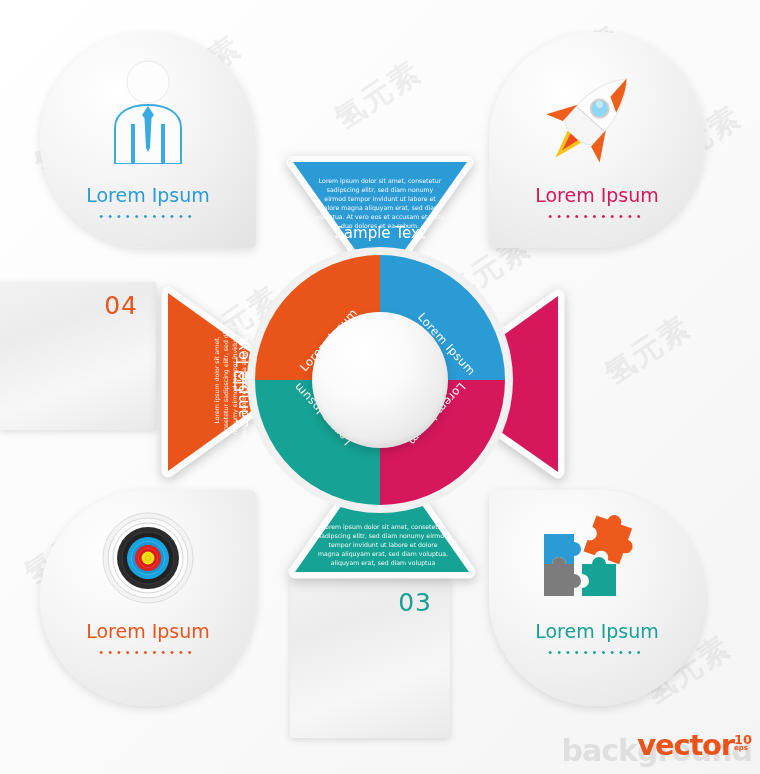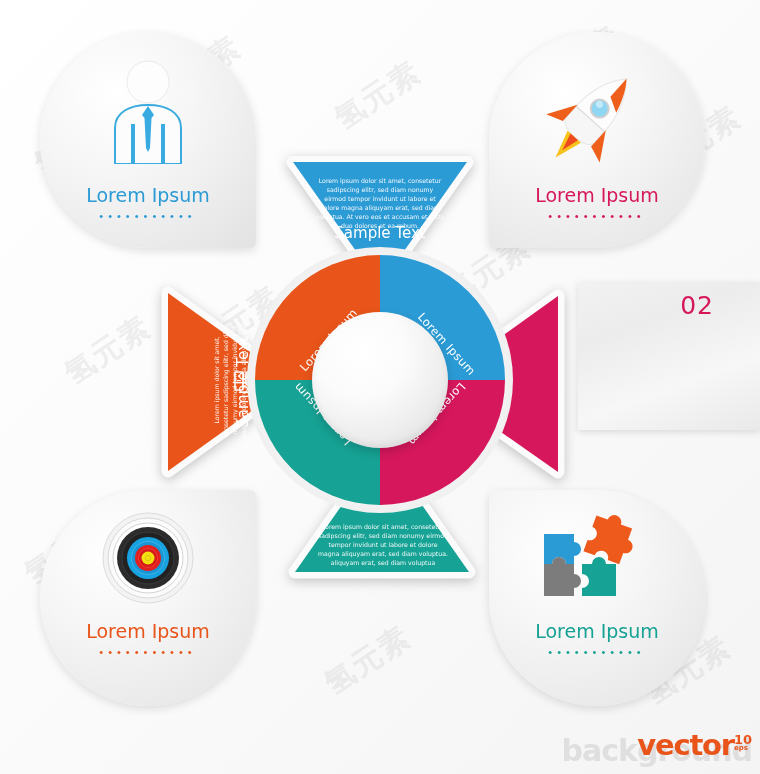--- a/index.html
+++ b/index.html
@@ -109,25 +109,28 @@
   <div class="wm" style="left:190px;top:300px;">氢元素</div>
   <div class="wm" style="left:440px;top:250px;">氢元素</div>
   <div class="wm" style="left:600px;top:330px;">氢元素</div>
   <div class="wm" style="left:20px;top:530px;">氢元素</div>
   <div class="wm" style="left:150px;top:620px;">氢元素</div>
   <div class="wm" style="left:320px;top:640px;">氢元素</div>
   <div class="wm" style="left:500px;top:540px;">氢元素</div>
   <div class="wm" style="left:640px;top:650px;">氢元素</div>
 
 
-  <div class="panel" style="left:578px;top:282px;width:182px;height:148px;">
-    <span class="num" style="right:46px;top:9px;color:#d6175c;">02</span>
-  </div>
-
-
+
+  <div class="panel" style="left:290px;top:578px;width:160px;height:160px;">
+    <span class="num" style="right:18px;top:10px;color:#16a294;">03</span>
+  </div>
+
+  <div class="panel" style="left:0px;top:282px;width:156px;height:148px;">
+    <span class="num" style="right:18px;top:9px;color:#e8541a;">04</span>
+  </div>
 
   <div class="leaf leaf-tl" style="left:40px;top:32px;">
     <span style="position:absolute;left:50%;top:28px;transform:translateX(-50%);">
       <svg width="86" height="104" viewBox="0 0 86 104">
         <circle cx="43" cy="22" r="21" fill="#fdfdfd" stroke="#eaeaea" stroke-width="1"></circle>
         <path d="M10 104 V68 C10 52 25 45 43 45 C61 45 76 52 76 68 V104 Z" fill="#fcfcfc" stroke="#3aabe0" stroke-width="2"></path>
         <rect x="26" y="64" width="4" height="40" fill="#3aabe0"></rect>
         <rect x="56" y="64" width="4" height="40" fill="#3aabe0"></rect>
         <path d="M43 46 L37 55 L43 62 L49 55 Z" fill="#3aabe0"></path>
         <path d="M39.5 58 L46.5 58 L45 88 L43 92 L41 88 Z" fill="#3aabe0"></path>

